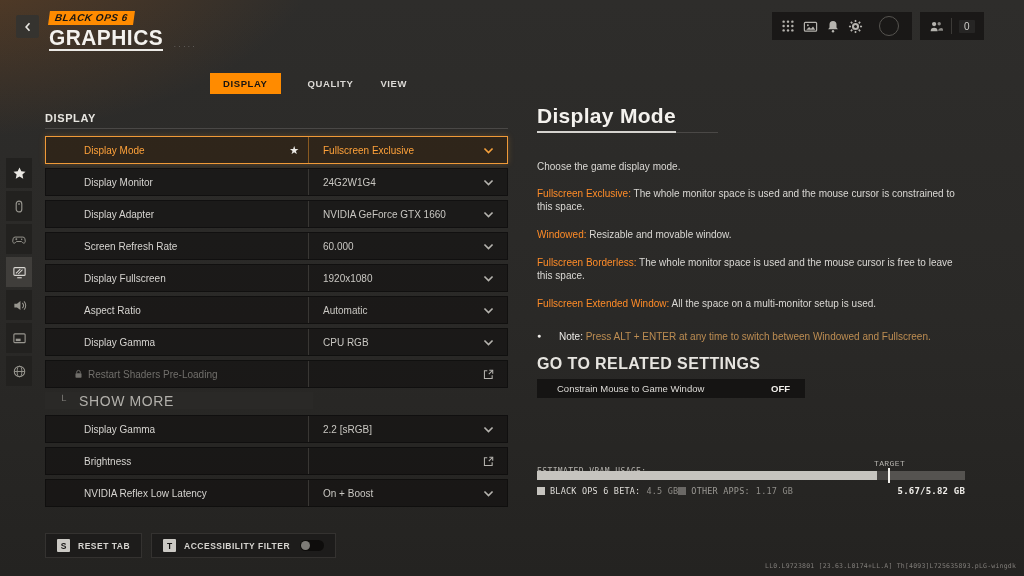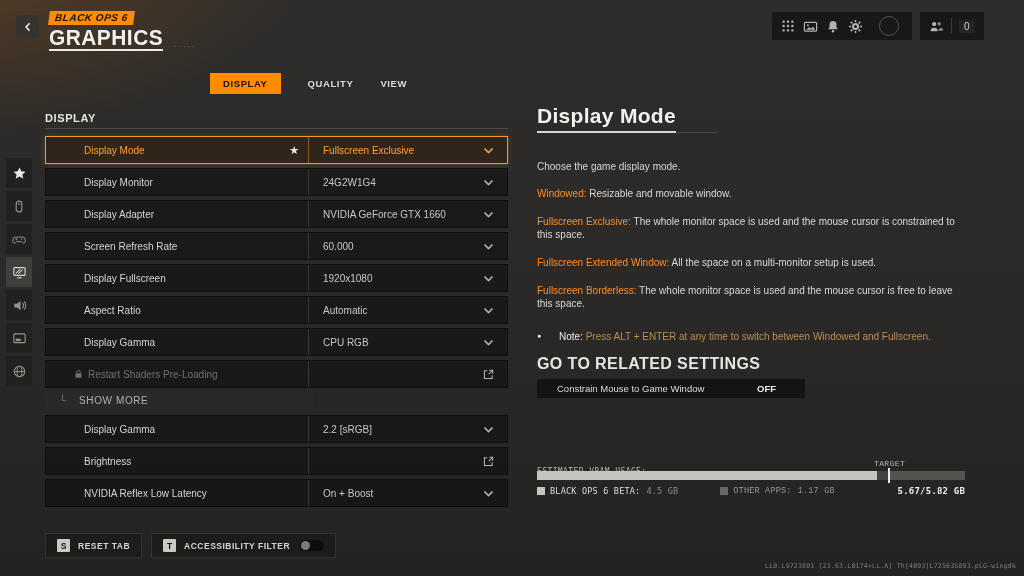--- a/index.html
+++ b/index.html
@@ -57,37 +57,37 @@
   .row.selected { border:1px solid #f09a38; background:rgba(52,32,8,.45);
     box-shadow:0 0 6px rgba(240,150,50,.25); }
   .row.selected .row-label, .row.selected .row-value { color:#ffa23a; }
   .row.selected .chev { color:#f5a03c; }
   .row.selected .row-div { background:#8a5a20; }
   .row.locked .row-label { color:#716f6b; }
   .row.locked { cursor:default; }
   .showmore { display:flex; align-items:center; width:268px; height:17px;
     background:#2a2927; margin:1px 0 6px 0; padding-left:14px; gap:13px; cursor:pointer; }
   .showmore .elbow { color:#8a8884; font-size:10px; }
-  .showmore .sm-label { font-size:10px; letter-spacing:.6px; color:#b2b0ab; }
+  .showmore .sm-label { font-size:14px; letter-spacing:.6px; color:#b2b0ab; }
   
   #detail { position:absolute; left:537px; top:104px; width:432px; }
   .detail-title { display:inline-block; font-size:21px; font-weight:800; color:#f4f2ee;
     border-bottom:2px solid #d5d3cf; padding-bottom:3px; letter-spacing:.3px; }
   .detail-title-tail { display:inline-block; width:42px; height:1px; background:#4a4846; vertical-align:bottom; margin-bottom:0px; }
   .detail-intro { margin-top:28px; font-size:10px; color:#dad8d4; }
   .opt-line { margin-top:15px; font-size:10px; line-height:1.3; }
   .opt-term { color:#ff8c28; }
   .opt-desc { color:#dad8d4; }
   .note-line { margin-top:21px; font-size:10px; }
   .note-bullet { color:#f0eeea; font-size:7px; vertical-align:2px; margin-right:3px; }
   .note-label { color:#eceae6; font-weight:normal;margin-left:12px; }
   .note-text { color:#bd8d52; }
   .related-header { margin-top:13px; font-size:16px; font-weight:bold; letter-spacing:.4px; color:#e7e5e0; }
   .related-row { margin-top:6px; width:268px; height:19px; background:#151413;
-    display:flex; align-items:center; padding:0 29px 0 20px; cursor:pointer; }
+    display:flex; align-items:center; padding:0 15px 0 20px; cursor:pointer; }
   .related-label { font-size:9.5px; color:#dedcd8; }
   .related-value { margin-left:auto; font-size:9.5px; font-weight:bold; color:#f2f0ec; }
   
   #vram { position:absolute; left:537px; top:459px; width:428px;
     font-family:"DejaVu Sans Mono", monospace; }
   .vram-top { position:relative; height:10px; }
   .vram-label { font-size:8px; letter-spacing:.4px; color:#b5b3ae; }
   .vram-target { position:absolute; top:0; font-size:8px; letter-spacing:.4px; color:#b5b3ae; }
   .vram-bar { position:relative; margin-top:2px; height:9px; background:#454341; }
   .vram-fill { position:absolute; left:0; top:0; height:100%; background:#c6c4bf; }
@@ -431,24 +431,24 @@
         </div>
       </div>
   </div>
 
   <div id="detail">
     <div>
       <span class="detail-title">Display Mode</span><span class="detail-title-tail"></span>
     </div>
     <div class="detail-intro">Choose the game display mode.</div>
     <div id="detail-options">
+        <div class="opt-line"><span class="opt-term">Fullscreen Exclusive:</span><span class="opt-desc"> The whole monitor space is used and the mouse cursor is constrained to this space.</span></div>
         <div class="opt-line"><span class="opt-term">Windowed:</span><span class="opt-desc"> Resizable and movable window.</span></div>
-        <div class="opt-line"><span class="opt-term">Fullscreen Exclusive:</span><span class="opt-desc"> The whole monitor space is used and the mouse cursor is constrained to this space.</span></div>
+        <div class="opt-line"><span class="opt-term">Fullscreen Borderless:</span><span class="opt-desc"> The whole monitor space is used and the mouse cursor is free to leave this space.</span></div>
         <div class="opt-line"><span class="opt-term">Fullscreen Extended Window:</span><span class="opt-desc"> All the space on a multi-monitor setup is used.</span></div>
-        <div class="opt-line"><span class="opt-term">Fullscreen Borderless:</span><span class="opt-desc"> The whole monitor space is used and the mouse cursor is free to leave this space.</span></div>
       </div>
     <div class="note-line">
       <span class="note-bullet">●</span>
       <span class="note-label">Note:</span><span class="note-text"> Press ALT + ENTER at any time to switch between Windowed and Fullscreen.</span>
     </div>
     <div class="related-header">GO TO RELATED SETTINGS</div>
     <div class="related-row">
       <span class="related-label">Constrain Mouse to Game Window</span>
       <span class="related-value">OFF</span>
     </div>
@@ -463,21 +463,21 @@
       <div class="vram-fill" id="vram-fill" style="width: 79.5%;"></div>
       <div class="vram-rest" id="vram-rest" style="width: 17.5%;"></div>
       <div class="vram-tick" id="vram-tick" style="left: 82%;"></div>
     </div>
     <div class="vram-legend" id="vram-legend">
       <span style="display: inline-flex; align-items: center;">
           <span class="leg-sq" style="background:#c6c4bf"></span>
           <span class="leg-label">BLACK OPS 6 BETA:</span>
           <span class="leg-value">4.5 GB</span>
         </span>
-        <span style="display: inline-flex; align-items: center; margin-left: 42px; font-family: Liberation Mono, monospace;">
+        <span style="display: inline-flex; align-items: center; ">
           <span class="leg-sq" style="background:#6a6865"></span>
           <span class="leg-label dim">OTHER APPS:</span>
           <span class="leg-value">1.17 GB</span>
         </span>
         <span class="leg-total">5.67/5.82 GB</span>
     </div>
   </div>
 
   <div id="footer-buttons">
     <div class="foot-btn">

